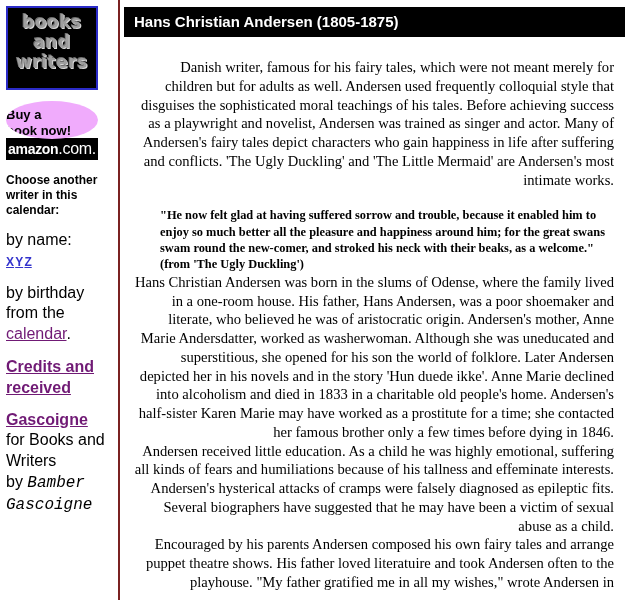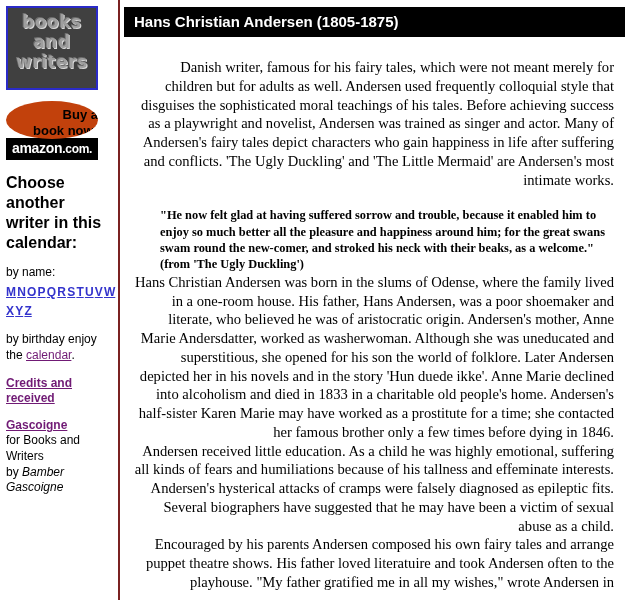--- a/index.html
+++ b/index.html
@@ -43,21 +43,21 @@
     height: 600px;
     background: #7a2121;
   }
 
   
   .logo-box {
     width: 92px;
     height: 84px;
     box-sizing: border-box;
     border: 2px solid #2b2bc8;
-    background: #404040;
+    background: #000000;
     display: block;
     padding: 4px 0 0 0;
   }
   .logo-inner {
     text-align: center;
     line-height: 1.0;
   }
   .logo-word {
     display: block;
     font-family: "DejaVu Sans", sans-serif;
@@ -74,23 +74,23 @@
   
   .amazon-box {
     width: 92px;
     margin-top: 11px;
     display: block;
   }
   .amazon-oval {
     position: relative;
     width: 92px;
     height: 38px;
-    background: #c2410c;
+    background: #f0abfc;
     border-radius: 50% / 50%;
-    text-align: right;
+    text-align: left;
     overflow: hidden;
   }
   .amazon-oval .buy1,
   .amazon-oval .buy2 {
     display: block;
     font-family: "Liberation Sans", sans-serif;
     font-weight: bold;
     font-size: 13px;
     color: #000;
     line-height: 1.0;
@@ -103,32 +103,32 @@
     background: #000000;
     color: #ffffff;
     text-align: center;
     font-family: "Liberation Sans", sans-serif;
     font-size: 14px;
     font-weight: bold;
     line-height: 21px;
     letter-spacing: -0.3px;
     margin-top: -1px;
   }
-  .amazon-bar .dotcom { font-weight: bold; font-size: 12px; }
+  .amazon-bar .dotcom { font-weight: normal; font-size: 16px; }
 
   
   .side-head {
-    font-size: 16px;
+    font-size: 12px;
     font-weight: bold;
     line-height: 1.25;
     margin-top: 13px;
     width: 104px;
   }
   .side-text {
-    font-size: 12px;
+    font-size: 16px;
     line-height: 1.3;
     margin-top: 12px;
     width: 106px;
   }
   .side-text.tight { margin-top: 11px; }
 
   .alpha-row {
     width: 108px;
     line-height: 1.18;
     margin-top: 1px;
@@ -143,21 +143,21 @@
     cursor: pointer;
   }
   a.sidelink {
     color: #701a75;
     text-decoration: underline;
     cursor: pointer;
   }
   .bold-link {
     font-weight: bold;
   }
-  .italic { font-style: italic; }
+  .italic { font-style: italic; font-family: Liberation Mono, monospace; }
 
   
   #content {
     position: absolute;
     left: 124px;
     top: 0;
     width: 506px;
     height: 600px;
     box-sizing: border-box;
     padding: 7px 6px 13px 0;
@@ -222,24 +222,23 @@
         <span class="buy1">Buy a</span>
         <span class="buy2">book now!</span>
       </div>
       <div class="amazon-bar"><span>amazon</span><span class="dotcom">.com.</span></div>
     </div>
 
     <div class="side-head">Choose another writer in this calendar:</div>
 
     <div class="side-text">by name:</div>
 
-    <div class="alpha-row" id="alpha-row-2"><a class="alpha-link">M</a><a class="alpha-link">N</a><a class="alpha-link">O</a><a class="alpha-link">P</a><a class="alpha-link">Q</a><a class="alpha-link">R</a><a class="alpha-link">S</a><a class="alpha-link">T</a><a class="alpha-link">U</a><a class="alpha-link">V</a><a class="alpha-link">W</a></div>
     <div class="alpha-row" id="alpha-row-3"><a class="alpha-link">X</a><a class="alpha-link">Y</a><a class="alpha-link">Z</a></div>
 
-    <div class="side-text"><span>by birthday enjoy the </span><a class="sidelink">calendar</a><span>.</span></div>
+    <div class="side-text"><span>by birthday from the </span><a class="sidelink">calendar</a><span>.</span></div>
 
     <div class="side-text"><a class="sidelink bold-link">Credits and received</a></div>
 
     <div class="side-text tight">
       <a class="sidelink bold-link">Gascoigne</a><br>
       <span>for Books and Writers</span><br>
       <span>by </span><span class="italic">Bamber Gascoigne</span>
     </div>
 
   </div>

